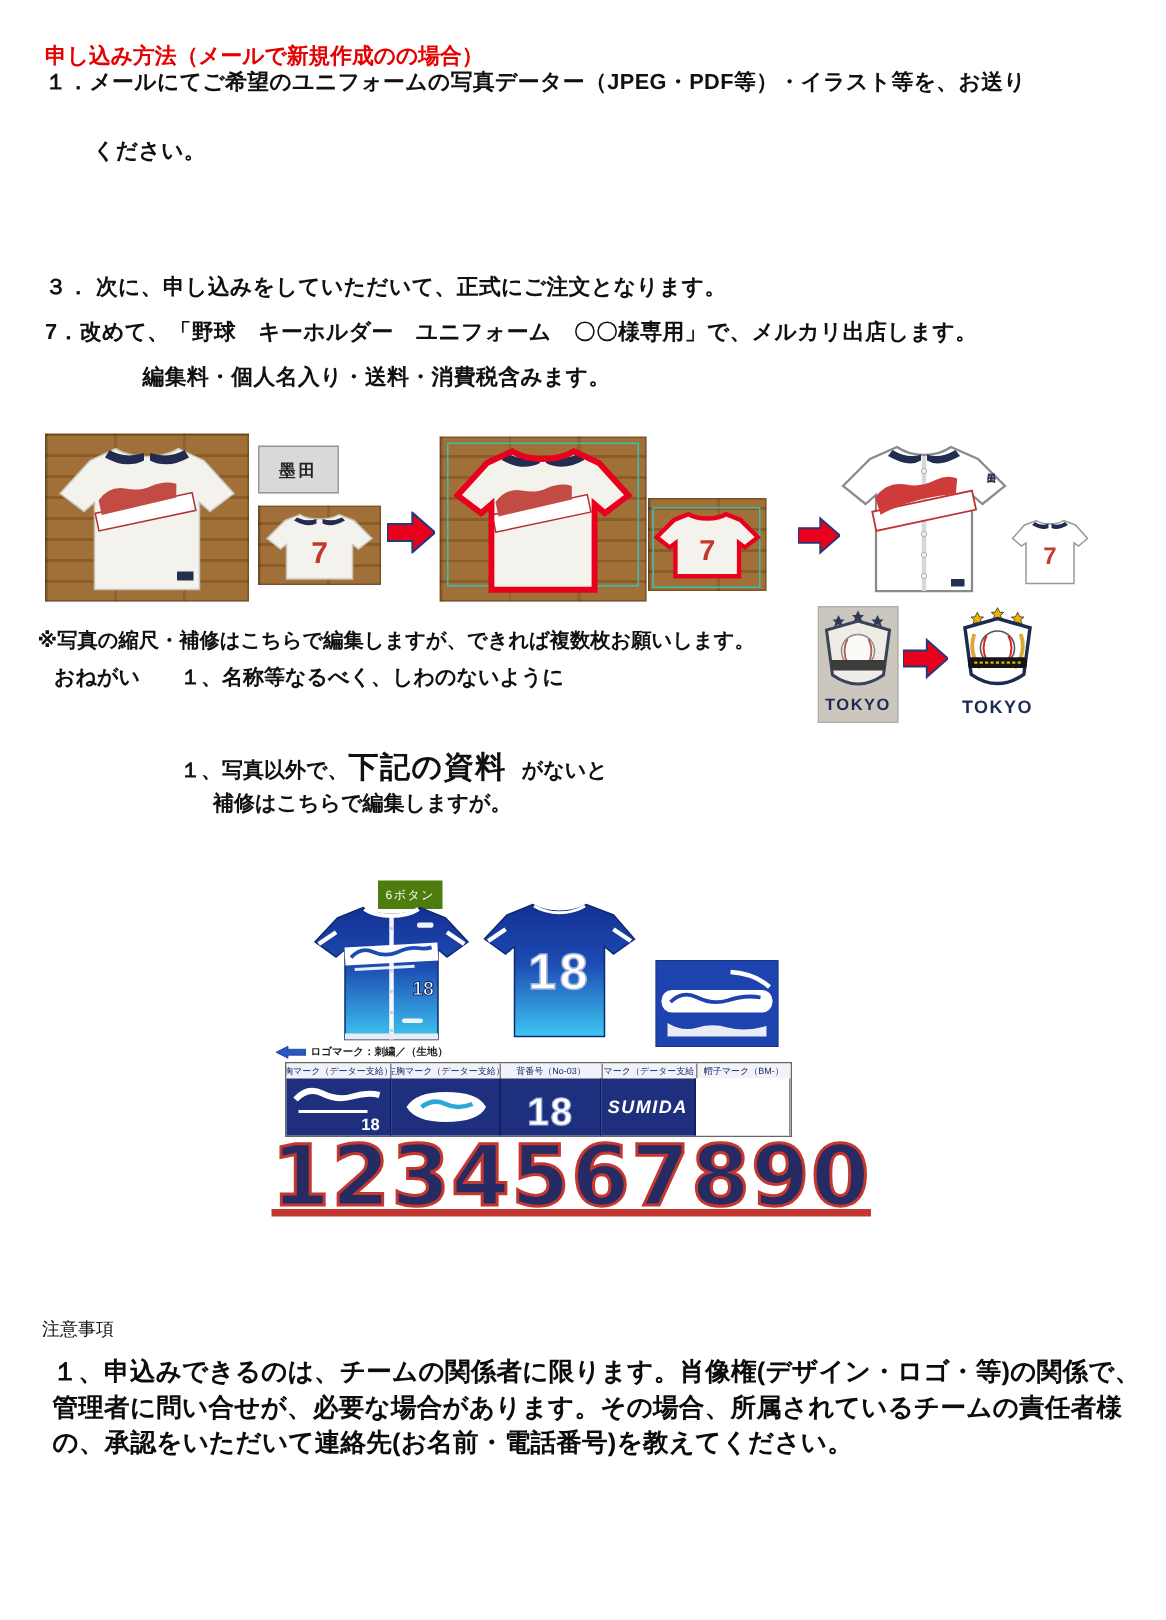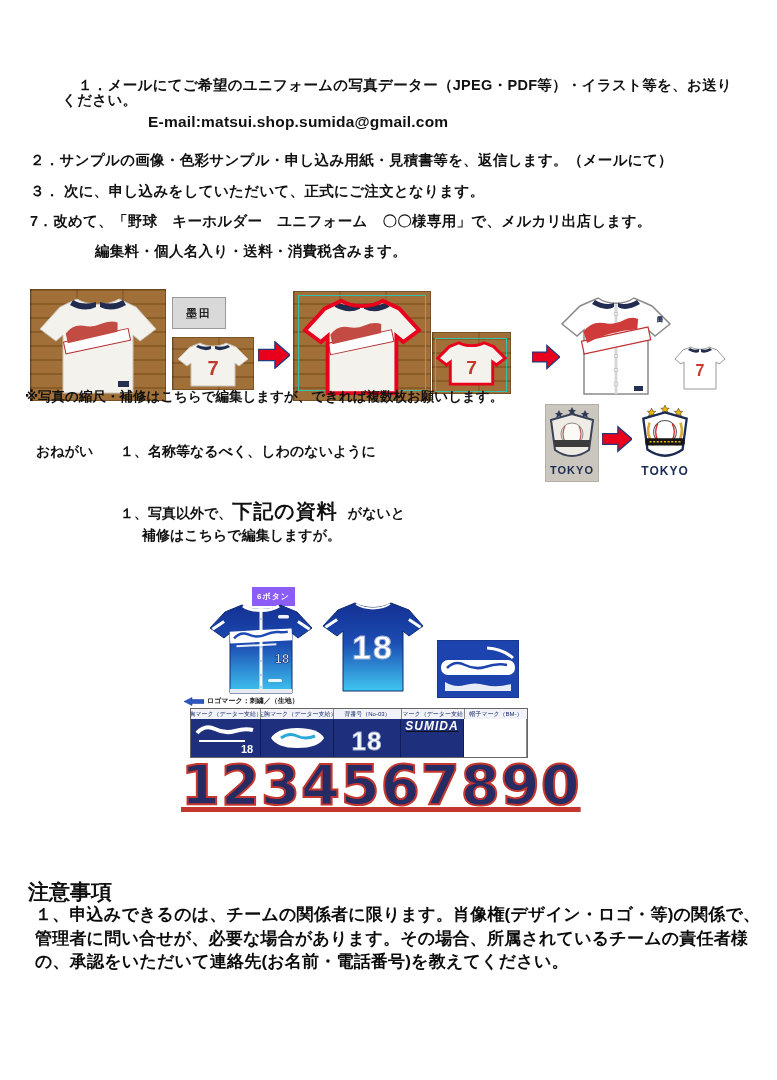--- a/index.html
+++ b/index.html
@@ -15,45 +15,44 @@
   .big-req{font-size:20px;font-weight:700;letter-spacing:1px;}
   .photo{background:
       repeating-linear-gradient(90deg,rgba(0,0,0,.12) 0 2px,transparent 2px 46px),
       repeating-linear-gradient(0deg,#a07038 0 12px,#8a5c28 12px 14px);
       box-shadow:inset 0 0 0 1px rgba(0,0,0,.25);}
   .tealbox{border:1.5px solid #35c0ab;}
   .taglabel{background:#d9d9d9;border:1px solid #9a9a9a;display:flex;align-items:center;justify-content:center;
       font-size:11px;font-weight:bold;color:#222;letter-spacing:2px;}
   .badgephoto{background:#cbc7bf;box-shadow:inset 0 0 0 1px #b3afa6;}
   .tokyo{font-weight:800;color:#1d2b52;letter-spacing:1px;}
-  .blacklabel{background:#8b5cf6;color:#fff;font-size:8px;font-weight:bold;padding:4px 5px;letter-spacing:1px;}
+  .blacklabel{background:#4d7c0f;color:#fff;font-size:8px;font-weight:normal;padding:4px 5px;letter-spacing:1px;}
   .logocap{font-size:7px;font-weight:bold;color:#222;}
   .tbl{display:flex;flex-direction:column;border:1px solid #666;}
   .thead{display:flex;height:10px;background:#f1f3f8;}
   .thead div{border-right:1px solid #888;font-size:6px;color:#1a2a6e;display:flex;align-items:center;
       justify-content:center;overflow:hidden;white-space:nowrap;}
   .tbody{display:flex;height:38px;}
   .tbody>div{border-right:1px solid #0e1d5a;background:#1e2f7d;position:relative;overflow:hidden;}
   .tbody>div.white{background:#fff;border-right:1px solid #888;}
   .digits{font-family:"DejaVu Sans","Liberation Sans",sans-serif;font-size:56px;font-weight:800;
       color:#262b63;-webkit-text-stroke:2px #c4372f;letter-spacing:1px;}
-  .noticeh{font-size:21px;font-weight:700;}
+  .noticeh{font-size:12px;font-weight:400;}
   .noticeb{font-size:17px;font-weight:700;line-height:23.5px;letter-spacing:.2px;color:#0c0c0c;}
   .vkanji{writing-mode:vertical-rl;font-size:6px;font-weight:bold;color:#273055;letter-spacing:1px;}
   .sumida{font-size:12px;font-weight:800;font-style:italic;color:#fff;letter-spacing:1px;}
 </style>
 </head>
 <body>
 
 <div class="page">
 
-  <div class="abs t step" style="left:30px;top:76px;margin-left:48px;">１．メールにてご希望のユニフォームの写真データー（JPEG・PDF等）・イラスト等を、お送り</div>
+  <div class="abs t title" style="left:30px;top:28px;">申し込み方法（メールで新規作成のの場合）</div>
+  <div class="abs t step" style="left:30px;top:45px;">１．メールにてご希望のユニフォームの写真データー（JPEG・PDF等）・イラスト等を、お送り</div>
   <div class="abs t step" style="left:62px;top:91px;">ください。</div>
-  <div class="abs t email" style="left:148px;top:113px;">E-mail:matsui.shop.sumida@gmail.com</div>
-  <div class="abs t step" style="left:30px;top:151px;">２．サンプルの画像・色彩サンプル・申し込み用紙・見積書等を、返信します。（メールにて）</div>
   <div class="abs t step" style="left:30px;top:182px;">３． 次に、申し込みをしていただいて、正式にご注文となります。</div>
   <div class="abs t step" style="left:30px;top:212px;">7．改めて、「野球　キーホルダー　ユニフォーム　〇〇様専用」で、メルカリ出店します。</div>
   <div class="abs t step" style="left:95px;top:242px;">編集料・個人名入り・送料・消費税含みます。</div>
 
   <div class="abs photo" style="left:30px;top:289px;width:136px;height:112px;">
     <svg width="136" height="112" viewBox="0 0 136 112">
       <path d="M47,10 C58,17 78,17 89,10 L106,18 L126,40 L110,52 L103,46 L103,104 L33,104 L33,46 L26,52 L10,40 L30,18 Z" fill="#f4f2ec" stroke="#c9c5bb" stroke-width="1"></path>
       <path d="M40,16 Q54,24 66,18 L66,13 Q53,17 43,11 Z" fill="#222c50"></path>
       <path d="M96,16 Q82,24 70,18 L70,13 Q83,17 93,11 Z" fill="#222c50"></path>
       <g transform="rotate(-12 68 52)">
@@ -133,21 +132,21 @@
 
   <div class="abs" style="left:671px;top:343px;width:58px;height:50px;">
     <svg width="58" height="50" viewBox="0 0 58 50">
       <path d="M20,4 C24,7 34,7 38,4 L46,7 L54,16 L48,21 L45,19 L45,46 L13,46 L13,19 L10,21 L4,16 L12,7 Z" fill="#fff" stroke="#999"></path>
       <path d="M17,7 Q24,11 28,9 L28,6 Q23,8 19,5 Z" fill="#222c50"></path>
       <path d="M41,7 Q34,11 30,9 L30,6 Q35,8 39,5 Z" fill="#222c50"></path>
       <text x="29" y="33" text-anchor="middle" font-size="16" font-weight="bold" fill="#c8382e">7</text>
     </svg>
   </div>
 
-  <div class="abs t note" style="left:25px;top:388px;">※写真の縮尺・補修はこちらで編集しますが、できれば複数枚お願いします。</div>
+  <div class="abs t note" style="left:25px;top:418px;">※写真の縮尺・補修はこちらで編集しますが、できれば複数枚お願いします。</div>
 
   <div class="abs badgephoto" style="left:545px;top:404px;width:54px;height:78px;">
     <svg width="54" height="60" viewBox="0 0 54 60">
       <g fill="#2f3a55">
         <polygon points="14,6 15.5,9 18,9 16,11 17,14 14,12.2 11,14 12,11 10,9 12.5,9"></polygon>
         <polygon points="27,3 28.5,6 31,6 29,8 30,11 27,9.2 24,11 25,8 23,6 25.5,6"></polygon>
         <polygon points="40,6 41.5,9 44,9 42,11 43,14 40,12.2 37,14 38,11 36,9 38.5,9"></polygon>
       </g>
       <path d="M27,10 L48,16 L44,46 Q27,58 10,46 L6,16 Z" fill="#efece6" stroke="#3a4258" stroke-width="2"></path>
       <circle cx="27" cy="30" r="11" fill="#fbfaf7" stroke="#8b8b8b"></circle>
@@ -275,21 +274,21 @@
         <svg width="73" height="38" viewBox="0 0 73 38">
           <path d="M10,19 q6,-10 26,-10 q22,0 27,10 q-5,10 -27,10 q-20,0 -26,-10 Z" fill="#fff"></path>
           <path d="M20,19 q8,-6 16,-2 q8,4 18,0" fill="none" stroke="#2aa8d8" stroke-width="3"></path>
         </svg>
       </div>
       <div style="width:67px;">
         <svg width="67" height="38" viewBox="0 0 67 38">
           <text x="33" y="31" text-anchor="middle" font-size="26" font-weight="bold" fill="#fff" stroke="#9fb1d8" stroke-width="0.8" letter-spacing="1">18</text>
         </svg>
       </div>
-      <div style="width:63px;display:flex;align-items:flex-start;justify-content:center;text-decoration:underline;">
+      <div style="width:63px;display:flex;align-items:center;justify-content:center;">
         <span class="sumida">SUMIDA</span>
       </div>
       <div class="white" style="width:63px;"></div>
     </div>
   </div>
 
   <div class="abs t digits" style="left:181px;top:752px;text-decoration:underline;">1234567890</div>
 
   <div class="abs t noticeh" style="left:28px;top:878px;">注意事項</div>
   <div class="abs noticeb" style="left:35px;top:903px;width:726px;">１、申込みできるのは、チームの関係者に限ります。肖像権(デザイン・ロゴ・等)の関係で、管理者に問い合せが、必要な場合があります。その場合、所属されているチームの責任者様の、承認をいただいて連絡先(お名前・電話番号)を教えてください。</div>

